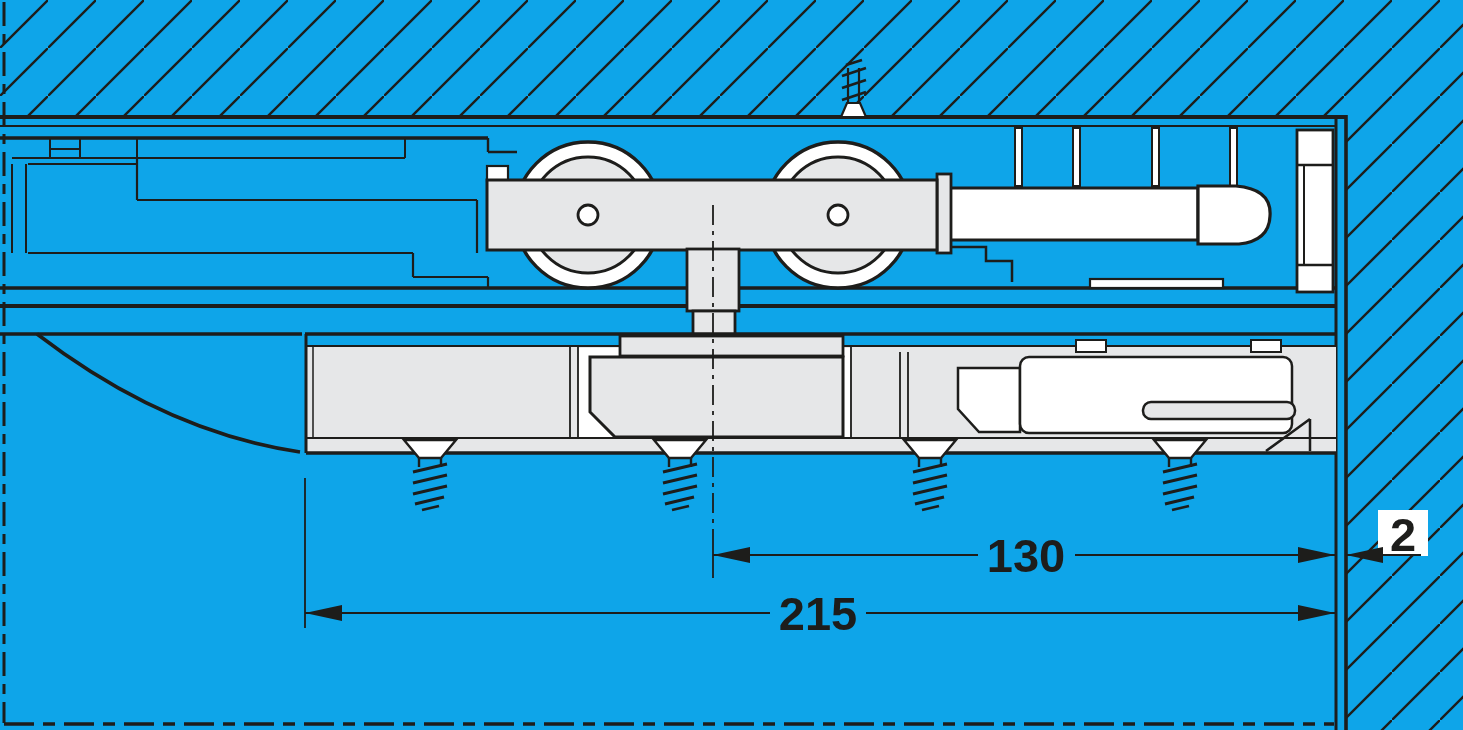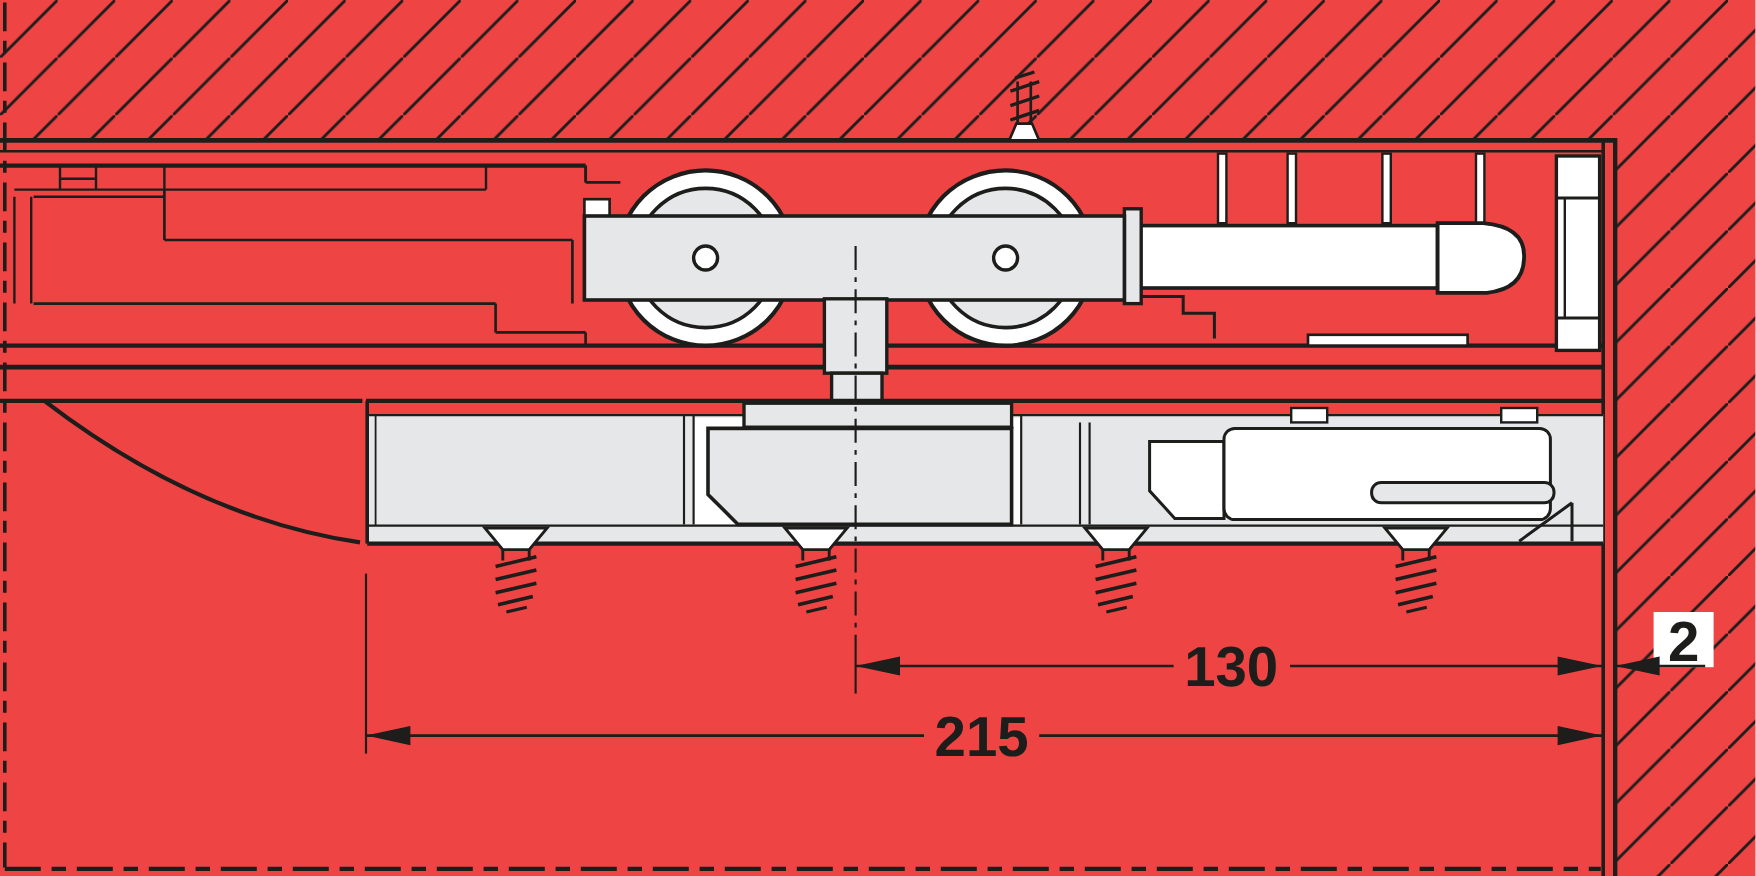--- a/index.html
+++ b/index.html
@@ -4,21 +4,21 @@
 <style>
   html, body {
     margin: 0;
     padding: 0;
     background: #ffffff;
   }
   .stage {
     position: relative;
     width: 1463px;
     height: 730px;
-    background: #ef4444;
+    background: #0ea5e9;
     overflow: hidden;
     font-family: "Liberation Sans", sans-serif;
   }
   svg { display: block; }
   .dim-text {
     font-family: "Liberation Sans", sans-serif;
     font-weight: bold;
     font-size: 47px;
     fill: #1d1d1b;
   }

